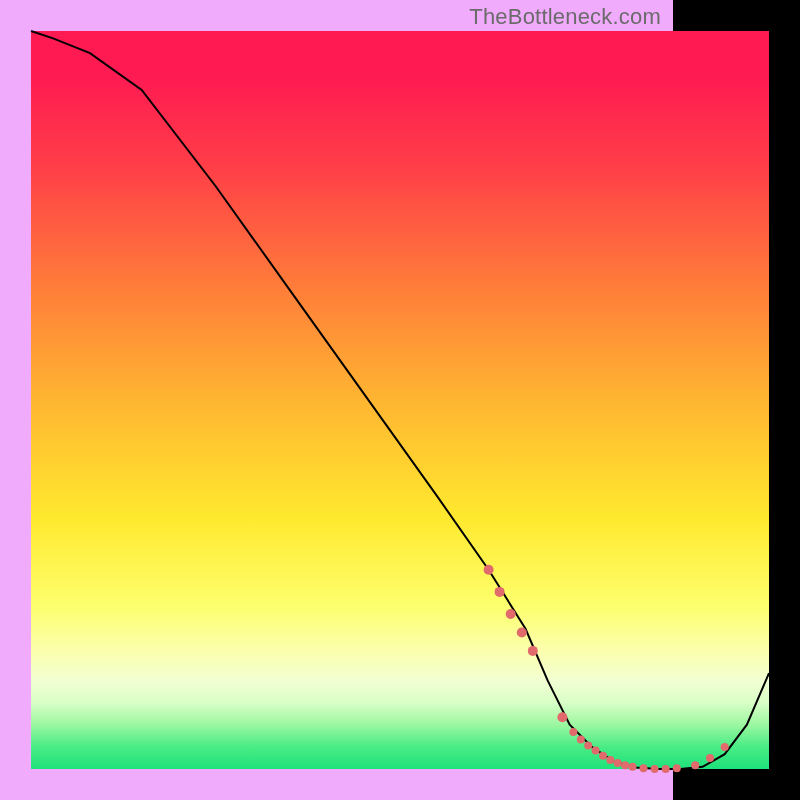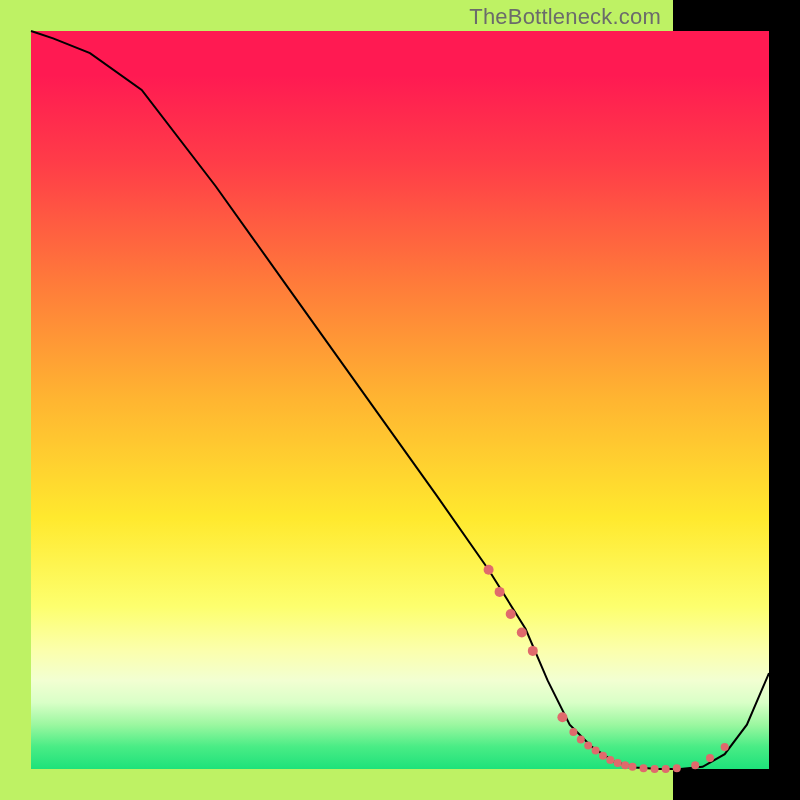--- a/index.html
+++ b/index.html
@@ -8,21 +8,21 @@
     width: 800px;
     height: 800px;
     background: #000;
     overflow: hidden;
     font-family: Arial, Helvetica, sans-serif;
   }
   .frame {
     position: relative;
     width: 673px;
     height: 800px;
-    background: #bef264;
+    background: #f0abfc;
   }
   .watermark {
     position: absolute;
     top: 4px;
     right: 12px;
     color: #6b6b6b;
     font-size: 22px;
     font-weight: 500;
     letter-spacing: 0.2px;
     user-select: none;

